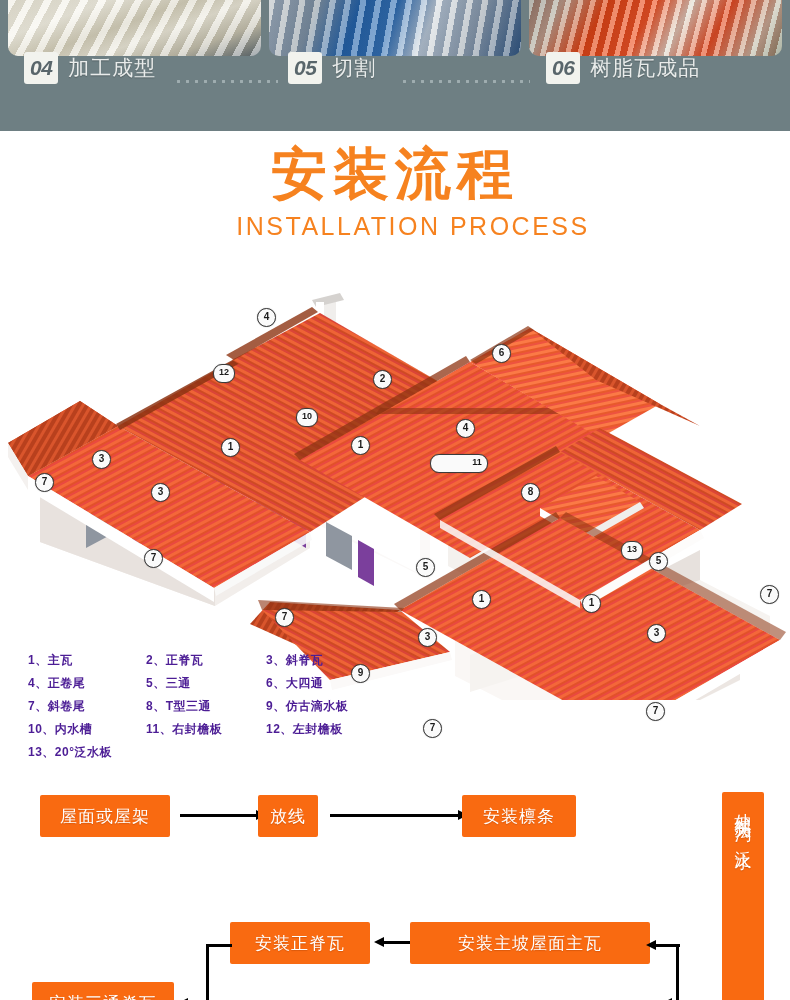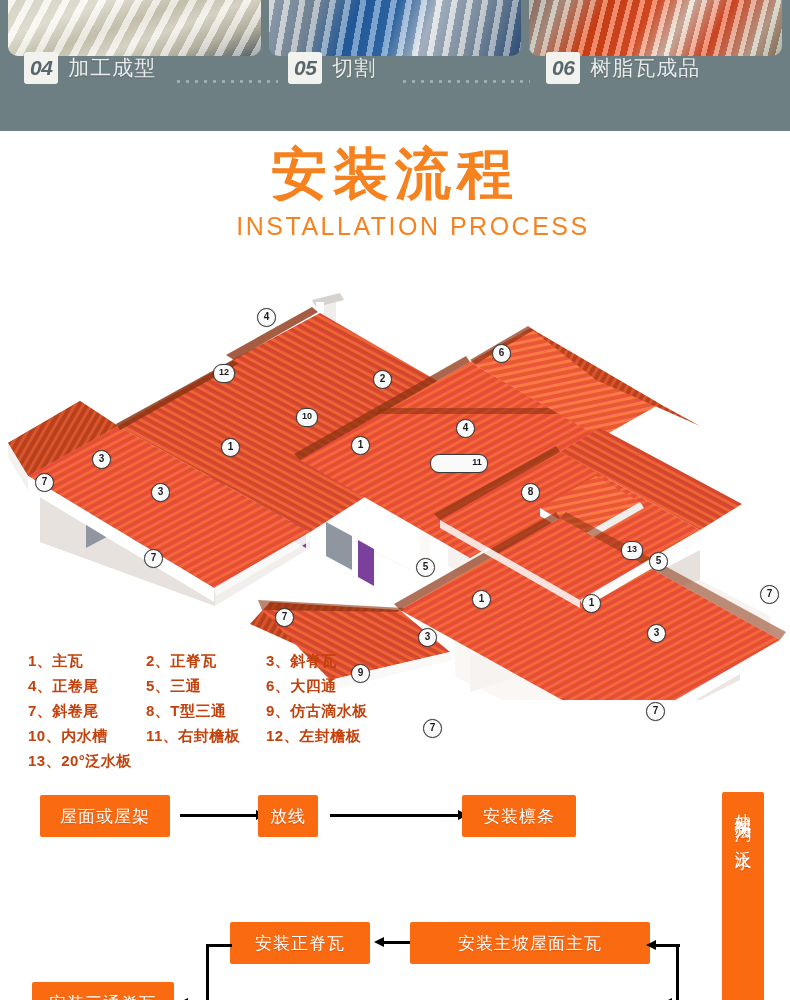--- a/index.html
+++ b/index.html
@@ -50,21 +50,21 @@
   .house svg{display:block;}
   .callout{position:absolute;width:17px;height:17px;border-radius:50%;
     background:#fafafa;border:1.3px solid #3b3b3b;color:#1a1a1a;
     font-size:10px;line-height:15px;text-align:center;font-weight:600;
     font-family:"Liberation Sans",sans-serif;box-shadow:0 0 1px rgba(0,0,0,.5);}
   .callout.w{width:20px;height:17px;border-radius:9px;font-size:9px;}
 
   
   .legend{position:absolute;left:28px;top:652px;width:370px;}
   .legrow{display:flex;margin-bottom:6px;}
-  .legcell{font-size:15px;font-weight:bold;color:#c2410c;
+  .legcell{font-size:12px;font-weight:bold;color:#4c1d95;
     font-family:"Liberation Sans","DejaVu Sans",sans-serif;letter-spacing:.5px;}
   .c1{width:118px;}
   .c2{width:120px;}
   .c3{width:130px;}
 
   
   .flow{position:absolute;left:0;top:780px;width:790px;height:220px;}
   .fbox{position:absolute;background:#f96a11;color:#ffffff;border-radius:2px;
     display:flex;align-items:center;justify-content:center;
     font-size:17px;font-weight:500;letter-spacing:1px;

